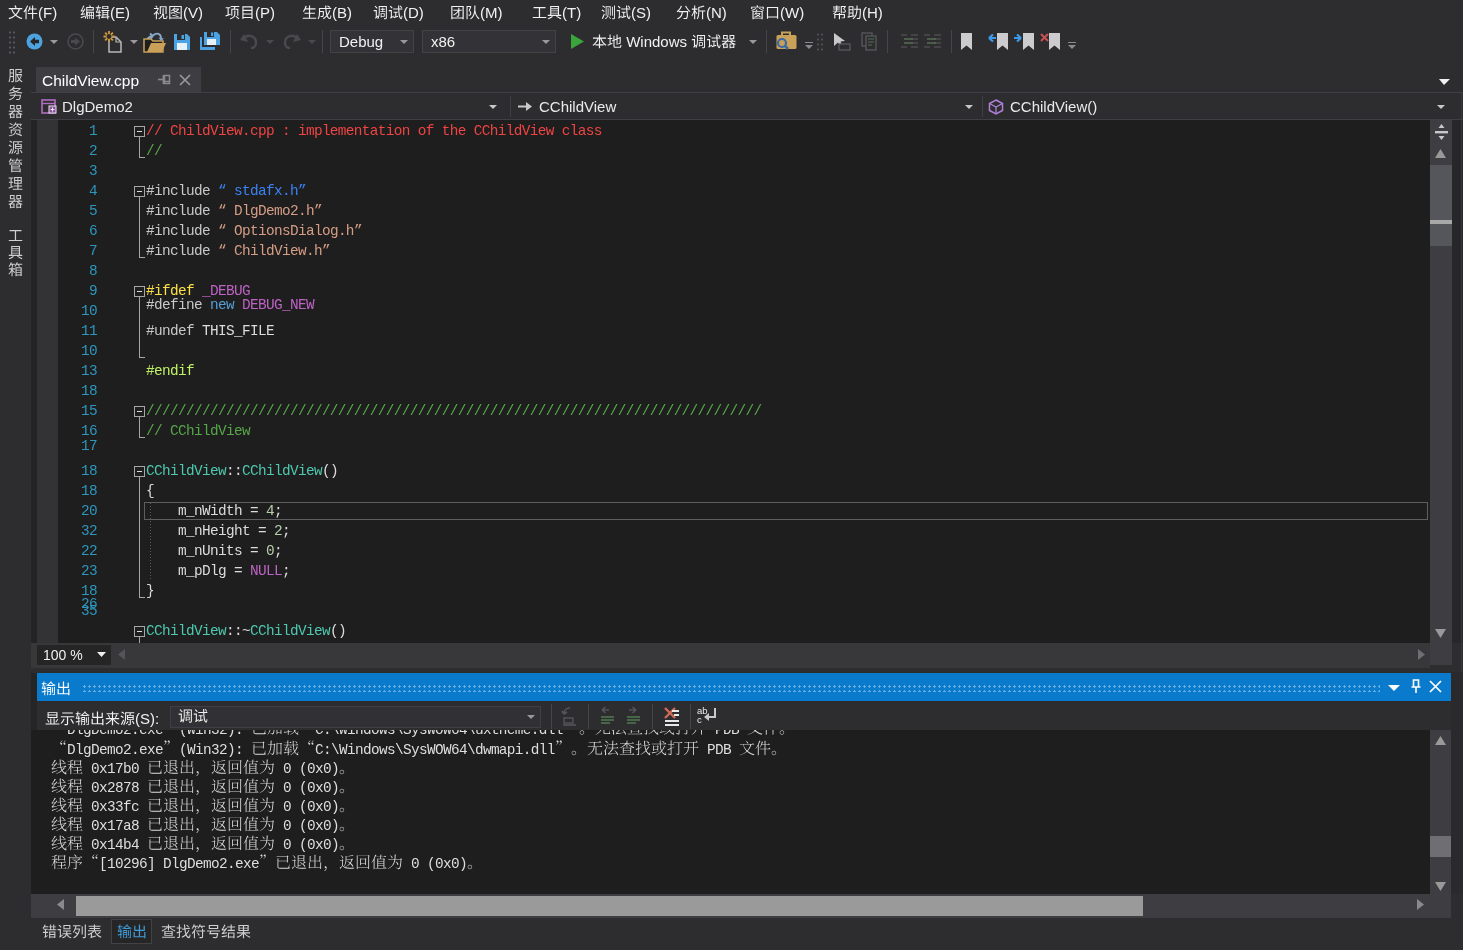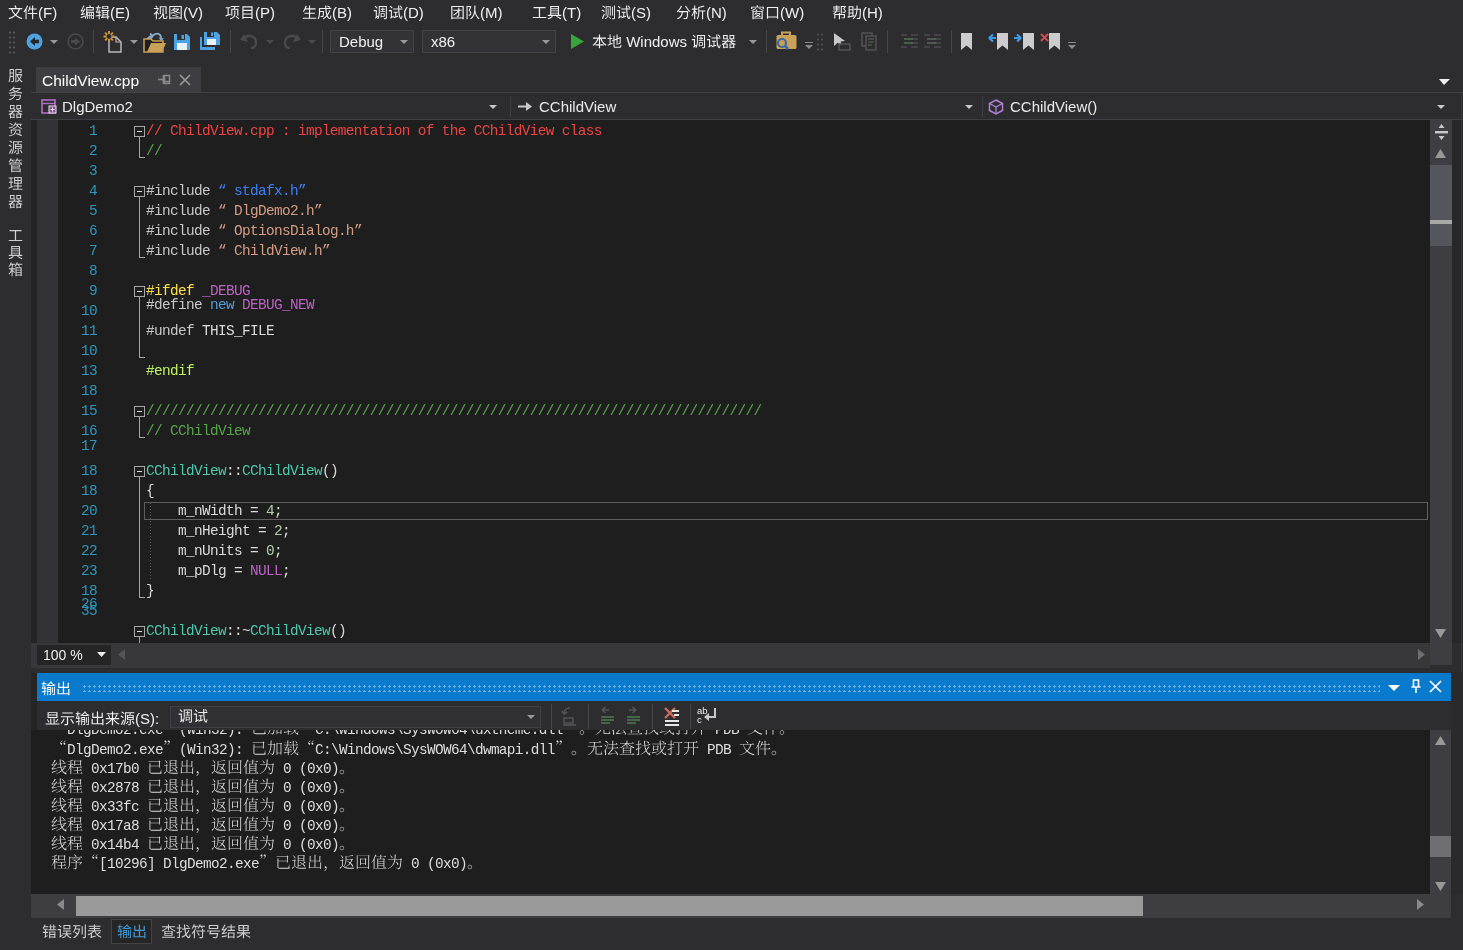--- a/index.html
+++ b/index.html
@@ -389,21 +389,21 @@
     <div class="ln" style="left:55px;top:321px">11</div>
     <div class="ln" style="left:55px;top:341px">10</div>
     <div class="ln" style="left:55px;top:361px">13</div>
     <div class="ln" style="left:55px;top:381px">18</div>
     <div class="ln" style="left:55px;top:401px">15</div>
     <div class="ln" style="left:55px;top:421px">16</div>
     <div class="ln" style="left:55px;top:436px">17</div>
     <div class="ln" style="left:55px;top:461px">18</div>
     <div class="ln" style="left:55px;top:481px">18</div>
     <div class="ln" style="left:55px;top:501px">20</div>
-    <div class="ln" style="left:55px;top:521px">21</div>
+    <div class="ln" style="left:55px;top:521px">32</div>
     <div class="ln" style="left:55px;top:541px">22</div>
     <div class="ln" style="left:55px;top:561px">23</div>
     <div class="ln" style="left:55px;top:581px">18</div>
     <div class="ln" style="left:55px;top:601px">35</div>
     <div class="ln" style="left:55px;top:594px">26</div>
     <div class="a" style="left:144px;top:502px;width:1284px;height:18px;border:1px solid #5e5e60;box-sizing:border-box"></div>
     <div class="a" style="left:150px;top:503px;width:1px;height:76px;background-image:repeating-linear-gradient(to bottom,#5a5a5a 0 1px,transparent 1px 3px)"></div>
     <div class="a" style="left:134px;top:126px;width:11px;height:11px;border:1px solid #a6a6a6;box-sizing:border-box;background:#1e1e1e"></div>
     <div class="a" style="left:137px;top:131px;width:5px;height:1px;background:#dcdcdc"></div>
     <div class="a" style="left:134px;top:186px;width:11px;height:11px;border:1px solid #a6a6a6;box-sizing:border-box;background:#1e1e1e"></div>

